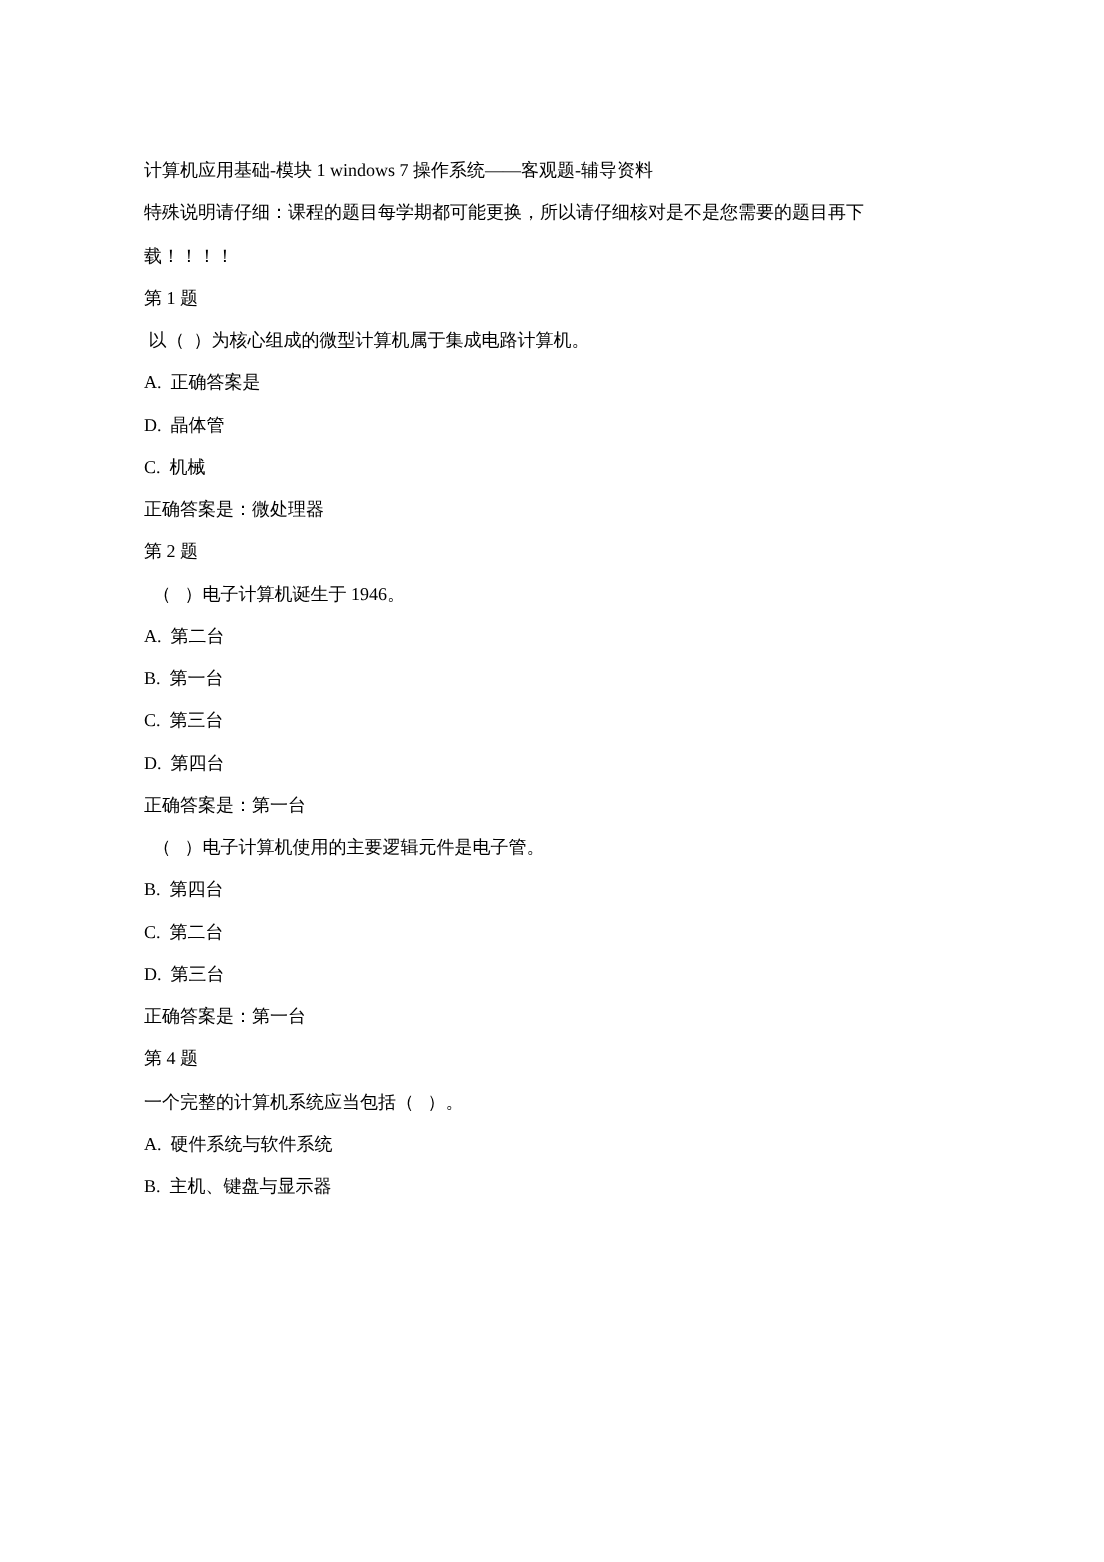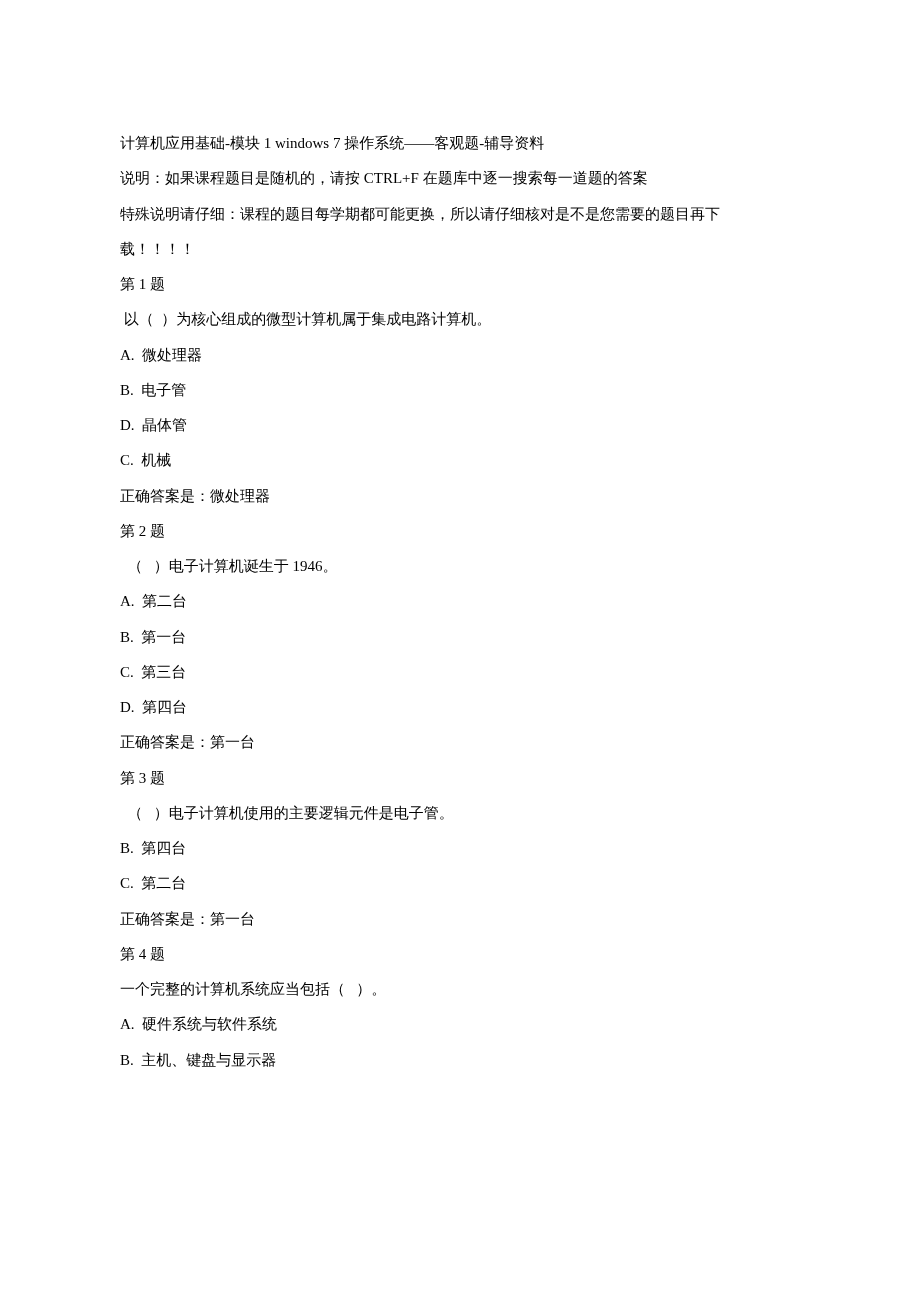--- a/index.html
+++ b/index.html
@@ -22,44 +22,42 @@
   .indent {
     padding-left: 0.5em;
   }
 </style>
 </head>
 <body>
 
 <div class="page">
 
   <span class="line">计算机应用基础-模块 1 windows 7 操作系统——客观题-辅导资料</span>
-  <span class="line">说明：如果课程题目是随机的，请按 CTRL+F 在题库中逐一搜索每一道题的答案</span>
   <span class="line">特殊说明请仔细：课程的题目每学期都可能更换，所以请仔细核对是不是您需要的题目再下</span>
   <span class="line">载！！！！</span>
 
   <span class="line">第 1 题</span>
   <span class="line"> 以（  ）为核心组成的微型计算机属于集成电路计算机。</span>
-  <span class="line">A.  微处理器</span>
-  <span class="line">B.  电子管</span>
+  <span class="line">A.  正确答案是</span>
   <span class="line">D.  晶体管</span>
   <span class="line">C.  机械</span>
   <span class="line">正确答案是：微处理器</span>
 
   <span class="line">第 2 题</span>
   <span class="line indent">（   ）电子计算机诞生于 1946。</span>
   <span class="line">A.  第二台</span>
   <span class="line">B.  第一台</span>
   <span class="line">C.  第三台</span>
   <span class="line">D.  第四台</span>
   <span class="line">正确答案是：第一台</span>
 
-  <span class="line">第 3 题</span>
   <span class="line indent">（   ）电子计算机使用的主要逻辑元件是电子管。</span>
   <span class="line">B.  第四台</span>
   <span class="line">C.  第二台</span>
+  <span class="line">D.  第三台</span>
   <span class="line">正确答案是：第一台</span>
 
   <span class="line">第 4 题</span>
   <span class="line">一个完整的计算机系统应当包括（   ）。</span>
   <span class="line">A.  硬件系统与软件系统</span>
   <span class="line">B.  主机、键盘与显示器</span>
 
 </div>
 
 </body></html>

